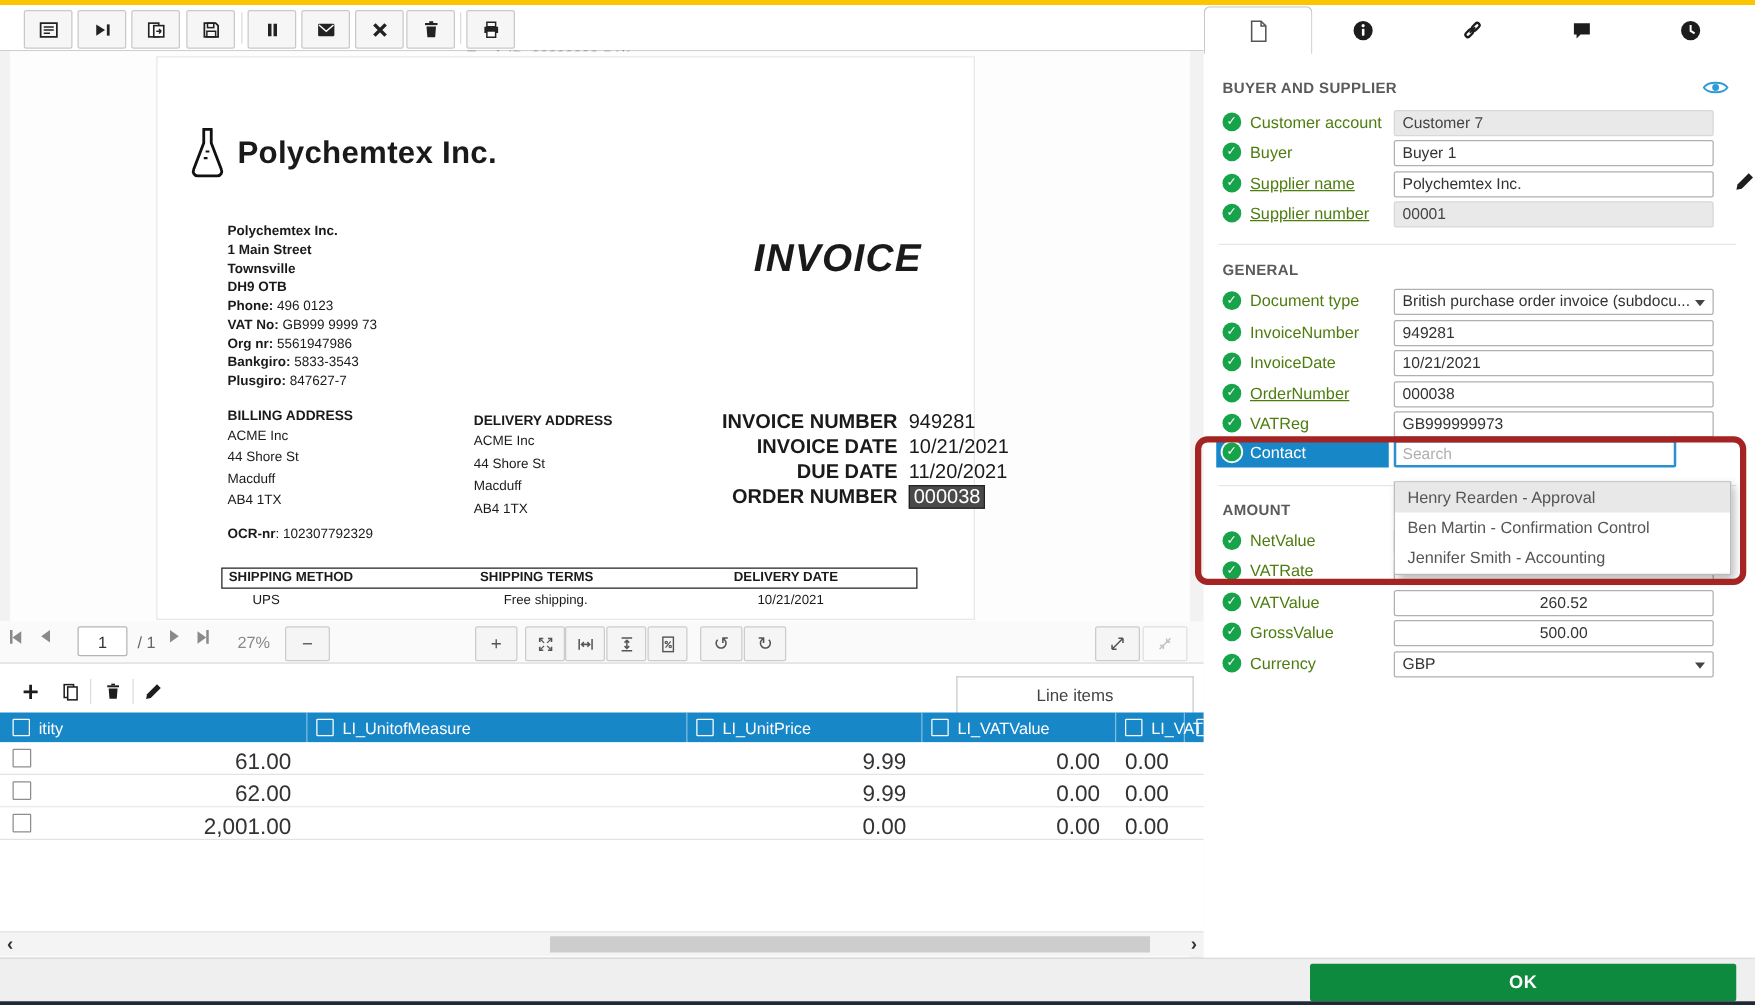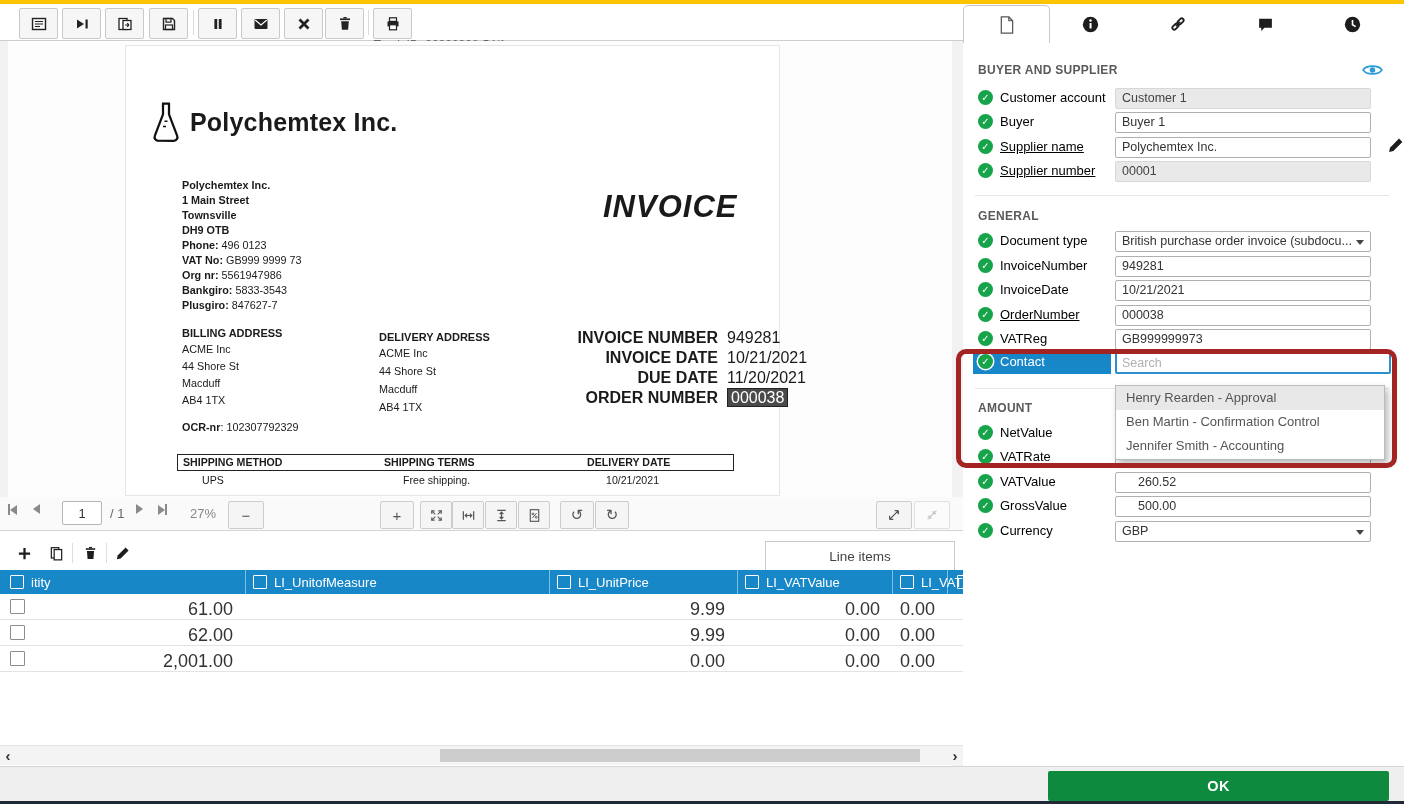--- a/index.html
+++ b/index.html
@@ -73,31 +73,31 @@
           font-size:14.5px;font-weight:bold;display:flex;align-items:center;justify-content:center;border-radius:2px;cursor:pointer;letter-spacing:.5px;}
   #bottom-line{left:0;top:801px;width:1404px;height:3px;background:#1f2a36;}
   
   #panel{left:963px;top:43px;width:441px;height:723px;background:#fff;}
   .sect{position:absolute;left:15px;font-size:12px;font-weight:bold;color:#5a5a5a;letter-spacing:.3px;}
   .divider{position:absolute;left:12px;width:414px;height:1px;background:#e6e6e6;}
   .prow{position:absolute;left:0;width:441px;height:22px;}
   .chk{position:absolute;left:15px;top:2px;width:15px;height:15px;border-radius:50%;background:var(--checkgreen,#17a34a);
        color:#fff;font-size:10px;font-weight:bold;display:flex;align-items:center;justify-content:center;}
   .chk.ring{box-shadow:0 0 0 1.5px #fff;}
-  .plabel{position:absolute;left:37px;top:2px;font-size:13px;color:#000000;white-space:nowrap;}
+  .plabel{position:absolute;left:37px;top:2px;font-size:13px;color:#4d7c0f;white-space:nowrap;}
   .u{text-decoration:underline;}
   .inp{position:absolute;left:152px;top:0;width:256px;height:21px;box-sizing:border-box;background:#fff;border:1px solid #b0b0b0;
        border-radius:2px;font-size:12.5px;color:#333;line-height:19px;padding:0 6px;white-space:nowrap;overflow:hidden;cursor:text;}
   .inp.ro{background:#e9e9e9;border-color:#d8d8d8;color:#444;}
-  .inp.num{text-align:left;padding-left:22px;}
+  .inp.num{text-align:center;padding-left:22px;}
   .sel .caret{position:absolute;right:6px;top:8px;width:0;height:0;border-left:4px solid transparent;border-right:4px solid transparent;border-top:5px solid #444;}
   .sel{cursor:pointer;}
   #contact-hl{position:absolute;left:10px;top:307px;width:138px;height:24px;background:var(--accent,#1787c8);}
   #contact-row .plabel{color:#fff;}
-  #search-input{position:absolute;left:152px;top:309px;width:276px;height:22px;box-sizing:border-box;border:2px solid #2d8fd0;
+  #search-input{position:absolute;left:152px;top:309px;width:226px;height:22px;box-sizing:border-box;border:2px solid #2d8fd0;
                 border-radius:2px;font-size:12.5px;color:#333;padding:0 5px;font-family:inherit;}
   #search-input::placeholder{color:#b0b0b0;}
   #contact-dropdown{position:absolute;left:152px;top:342px;width:268px;height:73px;background:#fff;border:1px solid #bbb;
                     box-shadow:3px 4px 7px rgba(0,0,0,.28);z-index:20;}
   .ddopt{position:relative;height:24px;line-height:24px;padding-left:10px;font-size:13px;color:#555;white-space:nowrap;cursor:pointer;}
   .ddopt.hl{background:#e8e8e8;}
   #pencil-supplier{position:absolute;left:424px;top:94px;width:18px;height:18px;cursor:pointer;}
   #eye{position:absolute;left:399px;top:20px;cursor:pointer;}
   
   #annotation{left:956px;top:349px;width:441px;height:119px;border:5px solid var(--red,#a32422);border-radius:10px;
@@ -477,21 +477,21 @@
     <span id="eye">
         <svg width="21" height="14" viewBox="0 0 20 13">
           <path d="M1 6.5C4.2 1.6 15.8 1.6 19 6.5C15.8 11.4 4.2 11.4 1 6.5Z" stroke="#2d9bd8" stroke-width="1.5" fill="none"></path>
           <circle cx="10" cy="6.5" r="2.6" fill="#2d9bd8"></circle>
         </svg>
       </span>
 
     <div class="prow" style="top:45px">
       <span class="chk">✓</span>
       <span class="plabel">Customer account</span>
-      <div class="inp ro">Customer 1</div>
+      <div class="inp ro">Customer 7</div>
     </div>
     <div class="prow" style="top:69px">
       <span class="chk">✓</span>
       <span class="plabel">Buyer</span>
       <div class="inp">Buyer 1</div>
     </div>
     <div class="prow" style="top:94px">
       <span class="chk">✓</span>
       <span class="plabel u">Supplier name</span>
       <div class="inp">Polychemtex Inc.</div>

